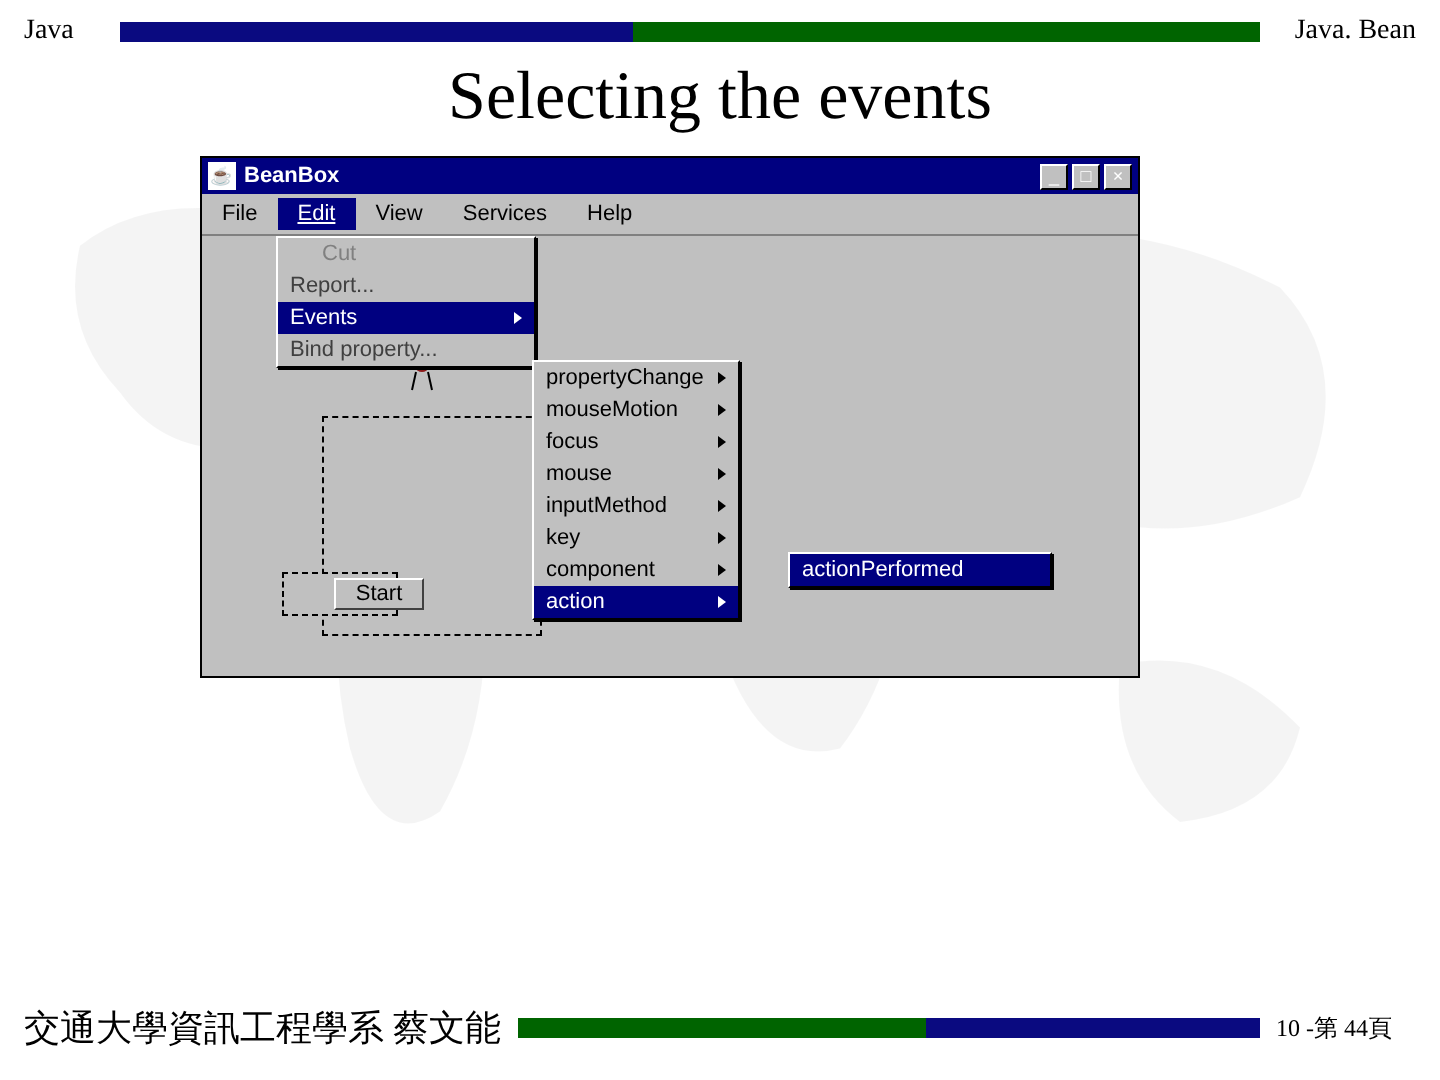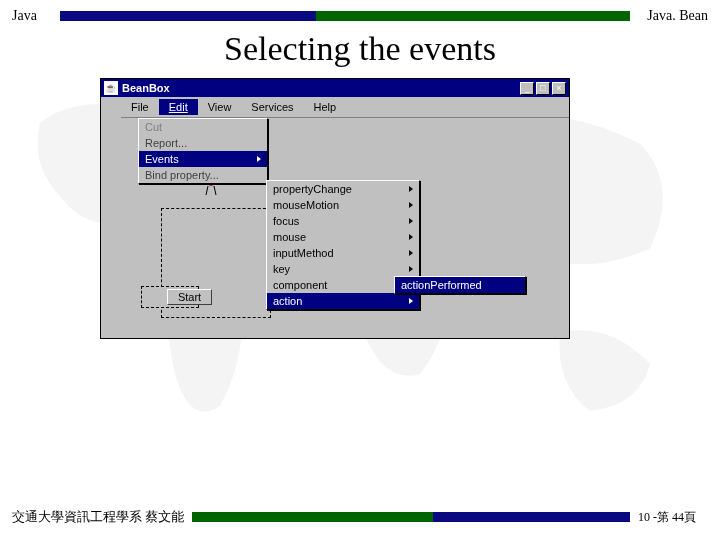--- a/index.html
+++ b/index.html
@@ -73,21 +73,20 @@
     width: 14px; height: 13px; background: #c0c0c0;
     border: 1px solid #000; border-top-color: #fff; border-left-color: #fff;
     margin-left: 2px; font-size: 9px; text-align: center; line-height: 11px;
     font-family: Arial;
   }
   .menubar {
     display: flex;
     background: #c0c0c0;
     padding: 2px 0;
     border-bottom: 1px solid #808080;
-    margin-left: 20px;
   }
   .menubar .menu-item {
     padding: 2px 10px;
     color: #000;
   }
   .menubar .menu-item.open {
     background: #000080;
     color: #fff;
     text-decoration: underline;
   }
@@ -107,36 +106,36 @@
     box-shadow: 1px 1px 0 #000;
     z-index: 5;
   }
   .dropdown .ditem {
     padding: 2px 6px;
     color: #404040;
     display: flex;
     justify-content: space-between;
     align-items: center;
   }
-  .dropdown .ditem.disabled { color: #808080; }
+  .dropdown .ditem.disabled { color: #808080; margin-left: 16px; }
   .dropdown .ditem.sel {
     background: #000080;
     color: #fff;
   }
   .arrow-r {
     width: 0; height: 0;
     border-top: 3px solid transparent;
     border-bottom: 3px solid transparent;
     border-left: 4px solid currentColor;
   }
   
   .submenu1 {
     position: absolute;
     top: 62px; left: 165px;
-    width: 154px;
+    width: 104px;
     background: #c0c0c0;
     border: 1px solid #000;
     border-top-color: #fff; border-left-color: #fff;
     box-shadow: 1px 1px 0 #000;
     z-index: 6;
   }
   .submenu1 .ditem { padding: 2px 6px; display:flex; justify-content:space-between; align-items:center; }
   .submenu1 .ditem.sel { background: #000080; color: #fff; }
   
   .submenu2 {
@@ -180,21 +179,21 @@
     width: 30px; height: 48px;
   }
   .footer {
     position: absolute;
     bottom: 14px; left: 0; right: 0;
     display: flex;
     align-items: center;
     padding: 0 12px;
     z-index: 2;
   }
-  .footer-left { font-size: 13px; min-width: 170px; }
+  .footer-left { font-size: 18px; min-width: 170px; }
   .footer-bar {
     flex: 1;
     height: 10px;
     margin: 0 8px;
     background: linear-gradient(to right, #006400 0%, #006400 55%, #0a0a80 55%, #0a0a80 100%);
   }
   .footer-right { font-size: 12px; min-width: 70px; }
 </style>
 </head>
 <body>

